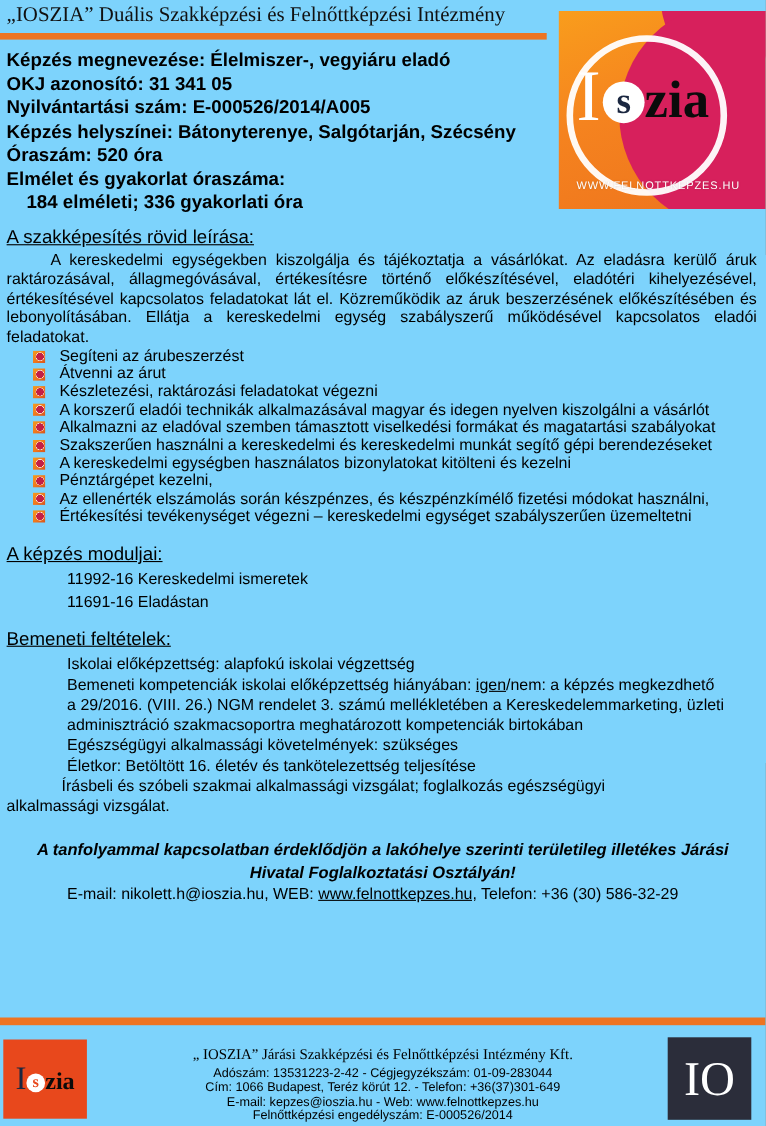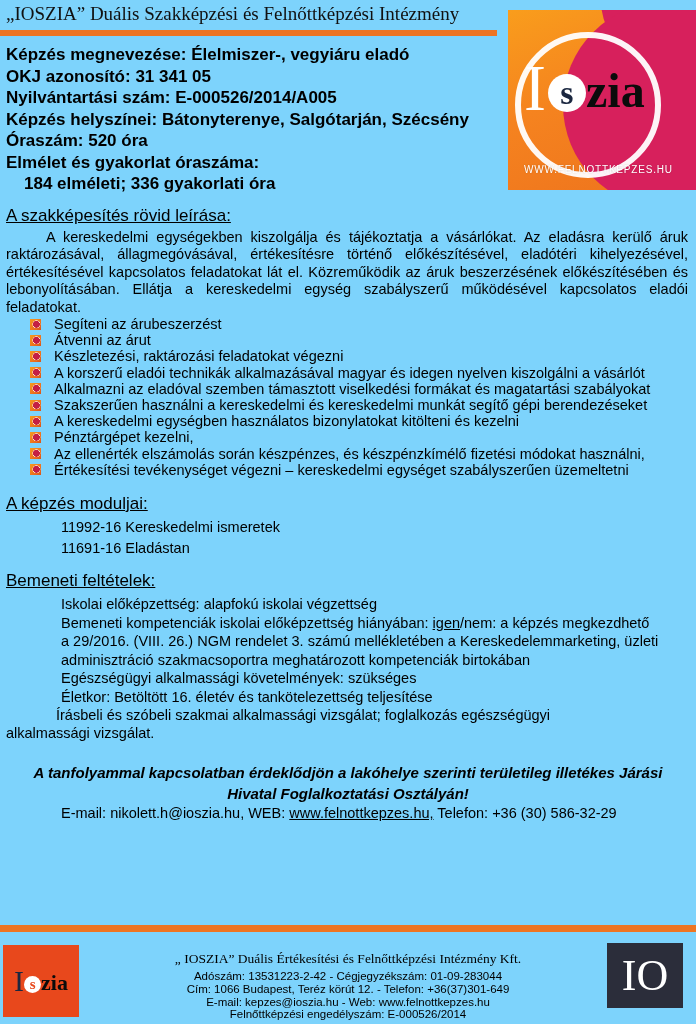--- a/index.html
+++ b/index.html
@@ -109,21 +109,21 @@
   }
   .logo-foot-left .fl-i { color:#1B2740; font-size:30px; line-height:30px; }
   .logo-foot-left .fl-disc {
     width:17px; height:17px; background:#fff; border-radius:50%;
     display:flex; align-items:center; justify-content:center; margin-top:6px;
   }
   .logo-foot-left .fl-s { color:#E8481C; font-size:15px; font-weight:bold; line-height:15px; }
   .logo-foot-left .fl-zia { color:#0b0b0b; font-size:22px; font-weight:bold; line-height:22px; margin-top:3px; }
 
   .logo-foot-right {
-    position:absolute; left:607px; top:6px; width:76px; height:65px;
+    position:absolute; left:607px; top:6px; width:76px; height:75px;
     background:#2B2D3A; display:flex; align-items:center; justify-content:center;
     color:#fff; font-family:"Liberation Serif", serif; font-size:44px;
   }
 </style>
 </head>
 <body>
 
 <div class="page">
 
   <div class="header-title">„IOSZIA” Duális Szakképzési és Felnőttképzési Intézmény</div>
@@ -228,21 +228,21 @@
   <div class="footer">
     <div class="logo-foot-left">
       <span class="fl-i">I</span>
       <span class="fl-disc">
           <span class="fl-s">s</span>
         </span>
       <span class="fl-zia">zia</span>
     </div>
 
     <div class="footer-center">
-      <div class="footer-company">„ IOSZIA” Duális Értékesítési és Felnőttképzési Intézmény Kft.</div>
+      <div class="footer-company">„ IOSZIA” Járási Szakképzési és Felnőttképzési Intézmény Kft.</div>
       <div class="footer-line">Adószám: 13531223-2-42 - Cégjegyzékszám: 01-09-283044</div>
       <div class="footer-line">Cím: 1066 Budapest, Teréz körút 12. - Telefon: +36(37)301-649</div>
       <div class="footer-line">E-mail: kepzes@ioszia.hu - Web: www.felnottkepzes.hu</div>
       <div class="footer-line">Felnőttképzési engedélyszám: E-000526/2014</div>
     </div>
 
     <div class="logo-foot-right">
       <span>IO</span>
     </div>
   </div>

